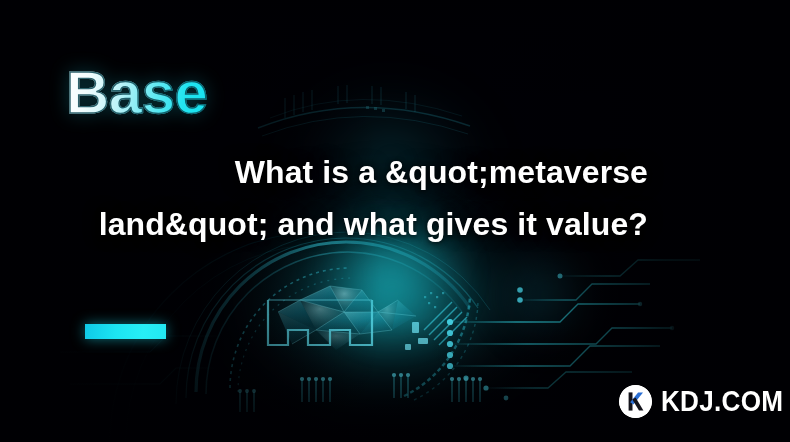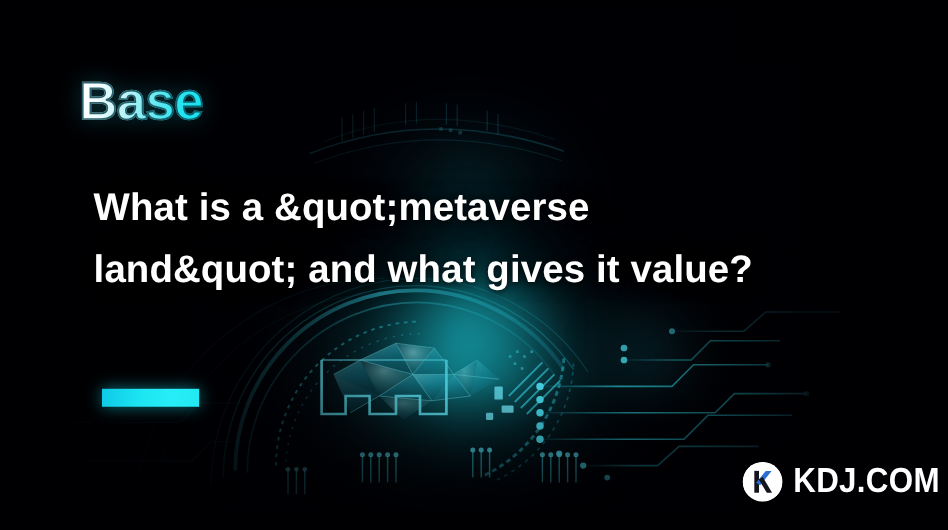--- a/index.html
+++ b/index.html
@@ -116,21 +116,21 @@
     position: absolute;
     left: 0; top: 0;
     width: 790px;
     height: 442px;
   }
 
   .brand-title {
     position: absolute;
     left: 66px;
     top: 63px;
-    font-size: 44px;
+    font-size: 60px;
     font-weight: 700;
     letter-spacing: -0.5px;
     line-height: 1;
     margin: 0;
     background: linear-gradient(100deg,
                 #ffffff 0%,
                 #f2fdfe 16%,
                 #bdf3f8 38%,
                 #63e8f2 62%,
                 #22e4f0 82%,
@@ -148,20 +148,21 @@
     left: 78px;
     top: 147px;
     width: 570px;
     margin: 0;
     font-size: 32px;
     font-weight: 700;
     line-height: 1.62;
     color: #ffffff;
     letter-spacing: 0.1px;
     text-shadow: 0 1px 5px rgba(0,0,0,0.82), 0 0 16px rgba(0,0,0,0.55);
+    text-align: right;
   }
 
   .accent-bar {
     position: absolute;
     left: 85px;
     top: 324px;
     width: 81px;
     height: 15px;
     background: linear-gradient(95deg, #0fc9e6 0%, #1ce4f2 38%, #27eef6 72%, #22e8f2 100%);
     box-shadow: 0 0 13px rgba(26,226,242,0.50);

